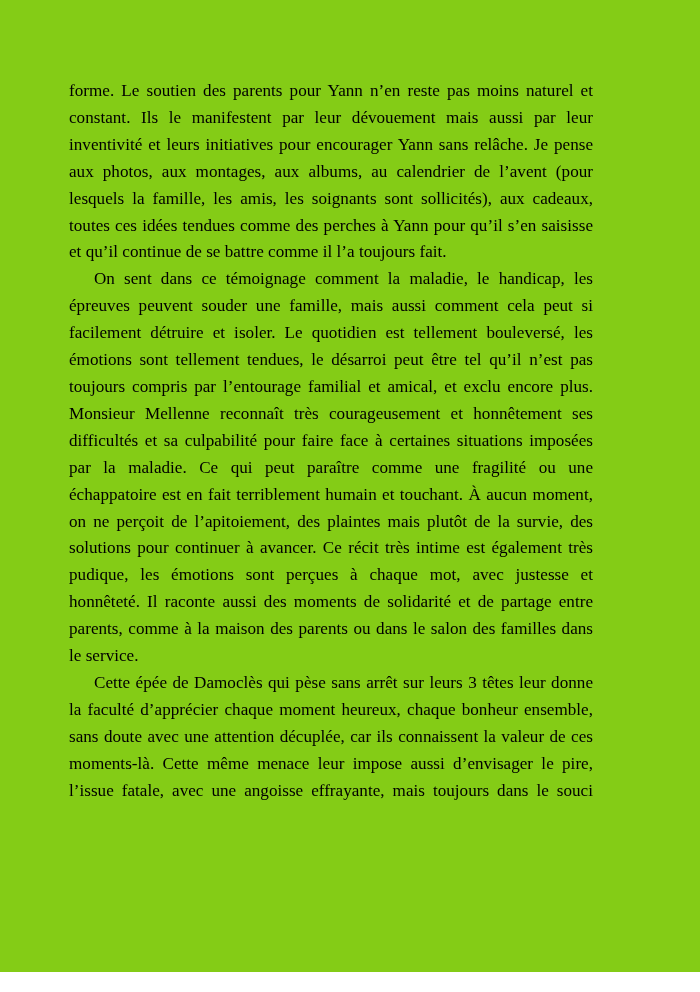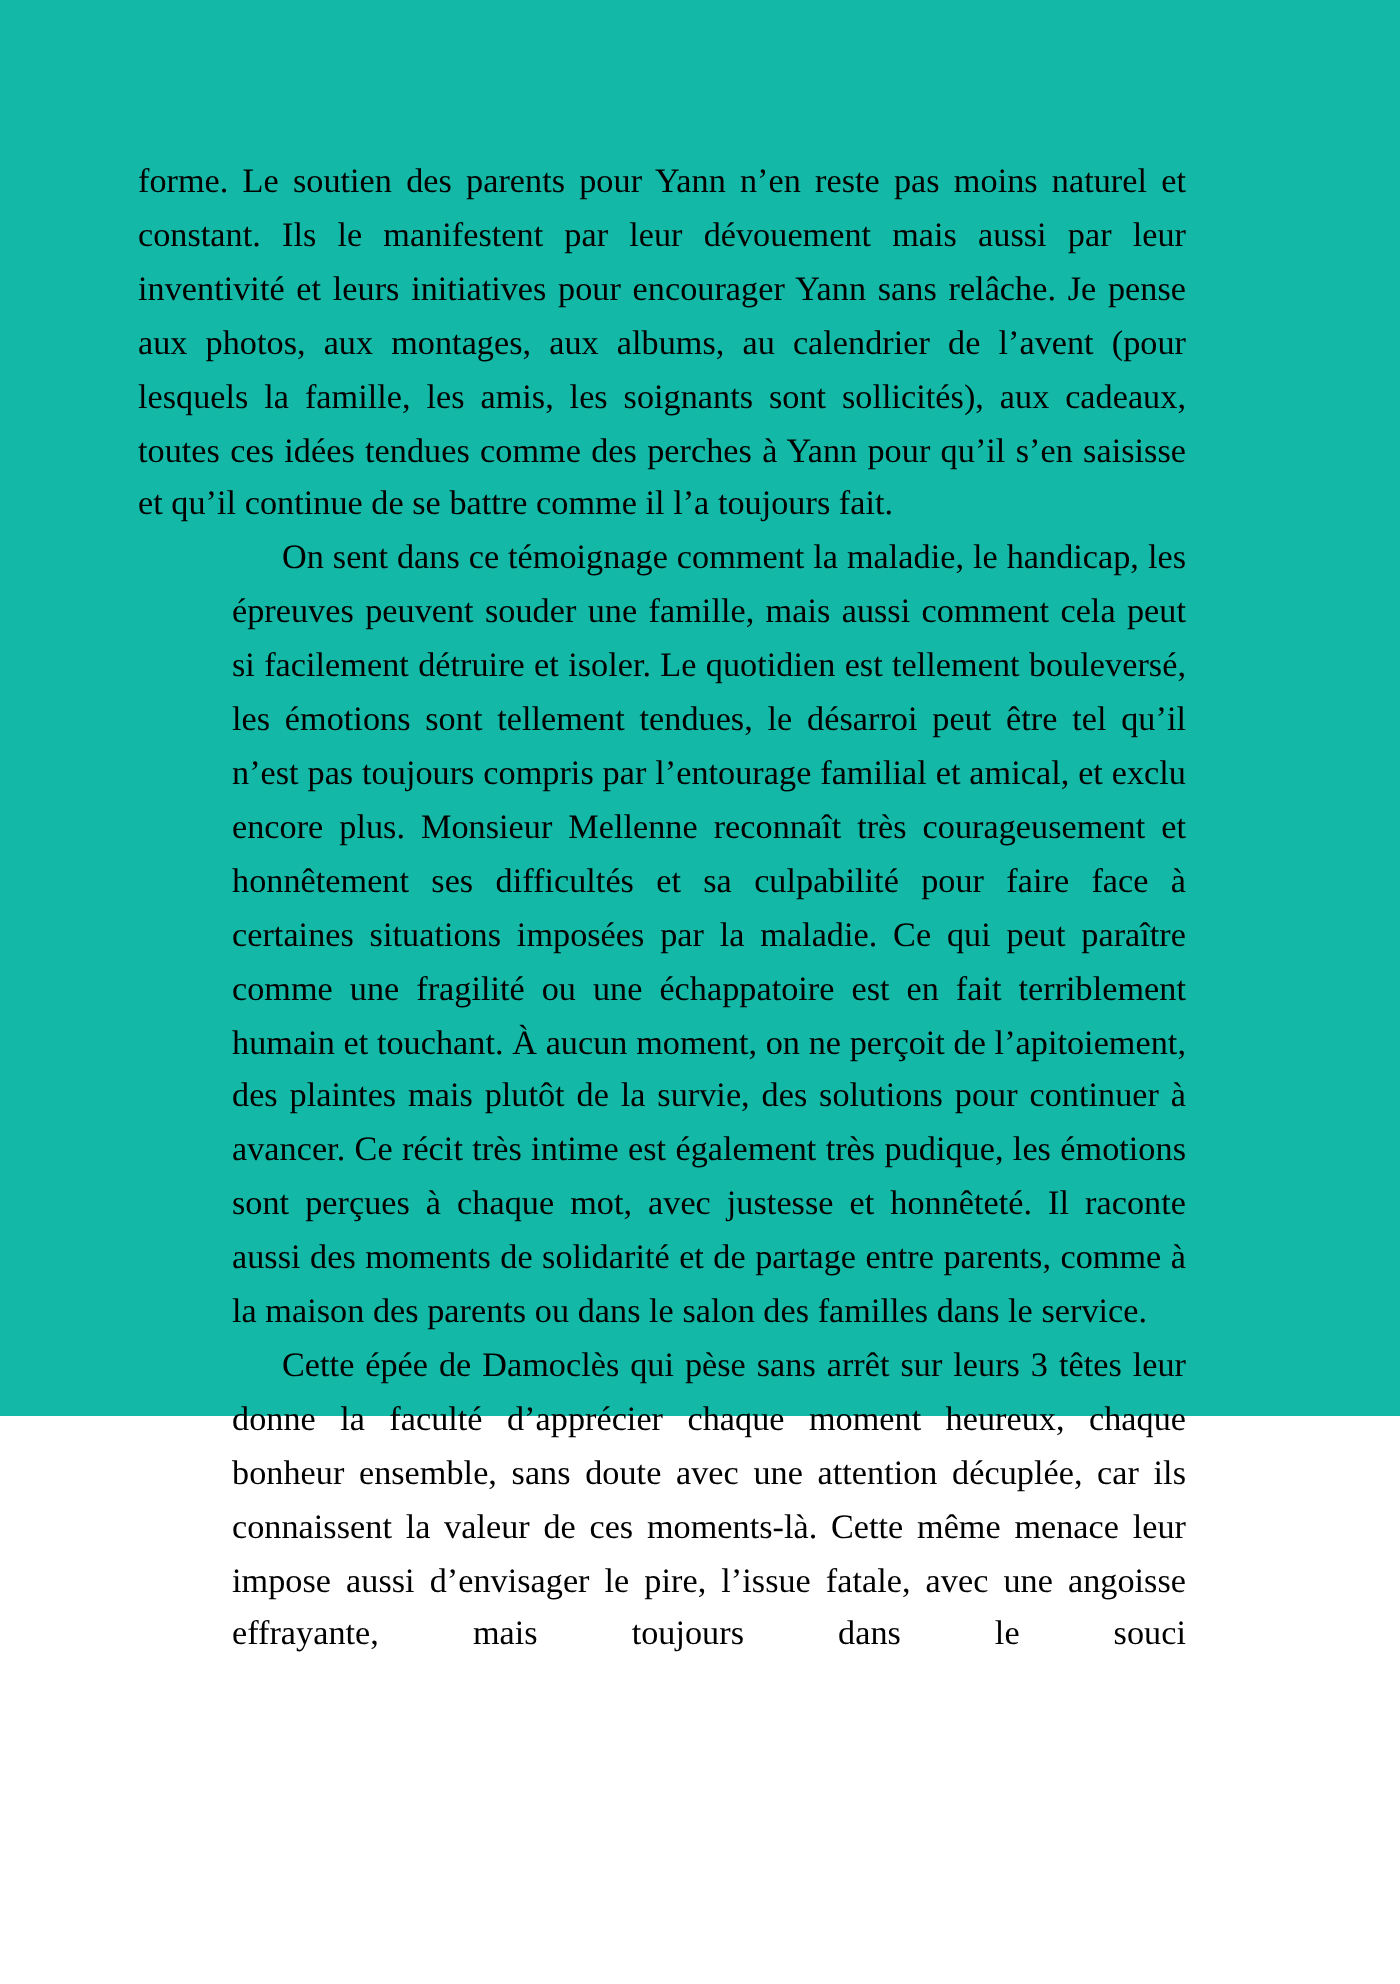--- a/index.html
+++ b/index.html
@@ -12,22 +12,22 @@
     height: 992px;
     overflow: hidden;
     font-family: "Liberation Serif", "DejaVu Serif", serif;
     color: #000000;
     -webkit-font-smoothing: antialiased;
   }
 
   #page {
     position: relative;
     width: 700px;
-    height: 708px;
-    background: #14b8a6;
+    height: 972px;
+    background: #84cc16;
   }
 
   #text-block {
     position: absolute;
     left: 69px;
     top: 78px;
     width: 524px;
   }
 
   p.para {
@@ -44,21 +44,20 @@
   }
 
   
   p.para.continuation {
     text-indent: 0;
   }
 
   
   p.para.indented {
     text-indent: 25px;
-    margin-left: 47px;
   }
 
   
   p.para.runon {
     text-align-last: justify;
     -moz-text-align-last: justify;
   }
 </style>
 </head>
 <body>

